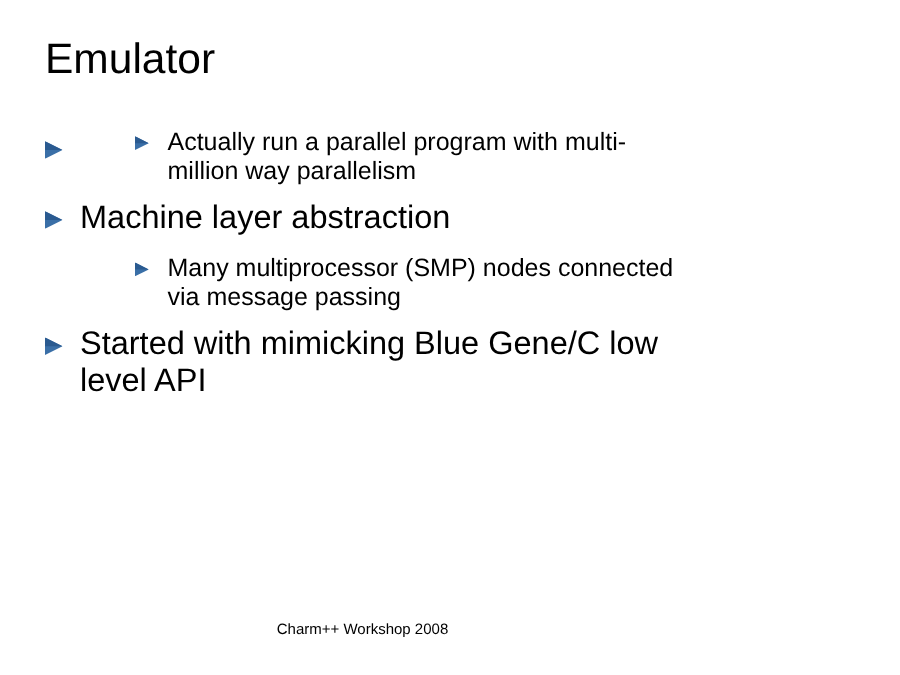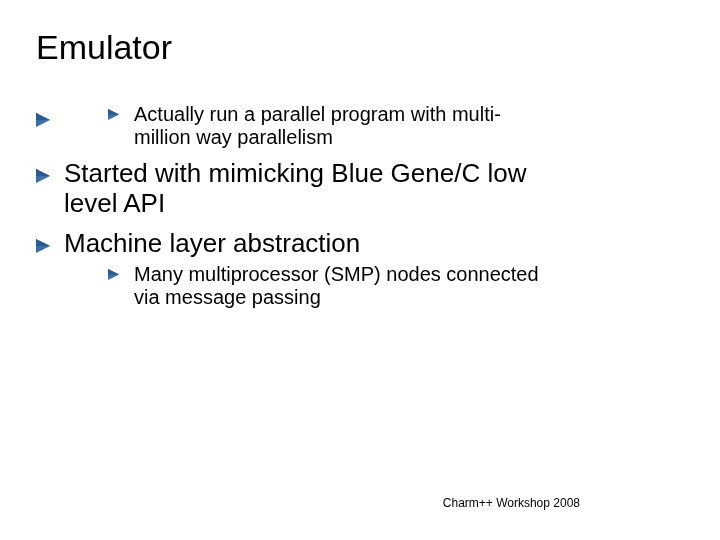--- a/index.html
+++ b/index.html
@@ -3,24 +3,24 @@
 <meta charset="utf-8">
 <style>
   * { margin: 0; padding: 0; box-sizing: border-box; }
   html, body { width: 720px; height: 540px; background: #fff; font-family: Arial, Helvetica, sans-serif; color: #000; }
   .slide { width: 580px; height: 540px; position: relative; padding: 28px 36px 0 36px; }
   .title { font-size: 34px; font-weight: 400; margin-bottom: 36px; }
   .content { font-size: 26px; line-height: 1.15; }
   .lvl1 { list-style: none; }
   .lvl1 > li { position: relative; padding-left: 28px; margin-bottom: 10px; }
   .lvl1 > li > .bullet { position: absolute; left: 0; top: 10px; }
-  .lvl2 { list-style: none; font-size: 20px; margin-top: 4px; margin-bottom: 6px; padding-left: 44px; }
+  .lvl2 { list-style: none; font-size: 20px; margin-top: 15px; margin-bottom: 6px; padding-left: 44px; }
   .lvl2 > li { position: relative; padding-left: 26px; margin-bottom: 6px; }
   .lvl2 > li > .bullet { position: absolute; left: 0; top: 6px; }
-  .footer { position: absolute; bottom: 30px; left: 0; width: 100%; text-align: right; font-size: 12px; color: #000; }
+  .footer { position: absolute; bottom: 30px; left: 0; width: 100%; text-align: center; font-size: 12px; color: #000; }
   svg.arrow { width: 14px; height: 14px; display: block; }
   .lvl2 svg.arrow { width: 11px; height: 11px; }
 </style>
 </head>
 <body>
 
 <div class="slide">
   <h1 class="title">Emulator</h1>
 
   <div class="content">
@@ -46,41 +46,41 @@
         </ul>
       </li>
 
       <li>
         <span class="bullet">
           <svg class="arrow" viewBox="0 0 10 10">
               <polygon points="0,0 10,5 0,10" fill="#3a6fa7"></polygon>
               <polygon points="0,0 10,5 0,5" fill="#2a5a90"></polygon>
             </svg>
         </span>
-        <span>Started with mimicking Blue Gene/C low level API</span>
-      </li>
-
-      <li>
-        <span class="bullet">
-          <svg class="arrow" viewBox="0 0 10 10">
-              <polygon points="0,0 10,5 0,10" fill="#3a6fa7"></polygon>
-              <polygon points="0,0 10,5 0,5" fill="#2a5a90"></polygon>
-            </svg>
-        </span>
         <span>Machine layer abstraction</span>
         <ul class="lvl2">
           <li>
             <span class="bullet">
               <svg class="arrow" viewBox="0 0 10 10">
                   <polygon points="0,0 10,5 0,10" fill="#3a6fa7"></polygon>
                   <polygon points="0,0 10,5 0,5" fill="#2a5a90"></polygon>
                 </svg>
             </span>
             <span>Many multiprocessor (SMP) nodes connected via message passing</span>
           </li>
         </ul>
       </li>
 
+      <li>
+        <span class="bullet">
+          <svg class="arrow" viewBox="0 0 10 10">
+              <polygon points="0,0 10,5 0,10" fill="#3a6fa7"></polygon>
+              <polygon points="0,0 10,5 0,5" fill="#2a5a90"></polygon>
+            </svg>
+        </span>
+        <span>Started with mimicking Blue Gene/C low level API</span>
+      </li>
+
     </ul>
   </div>
 
   <div class="footer">Charm++ Workshop 2008</div>
 </div>
 
 </body></html>

